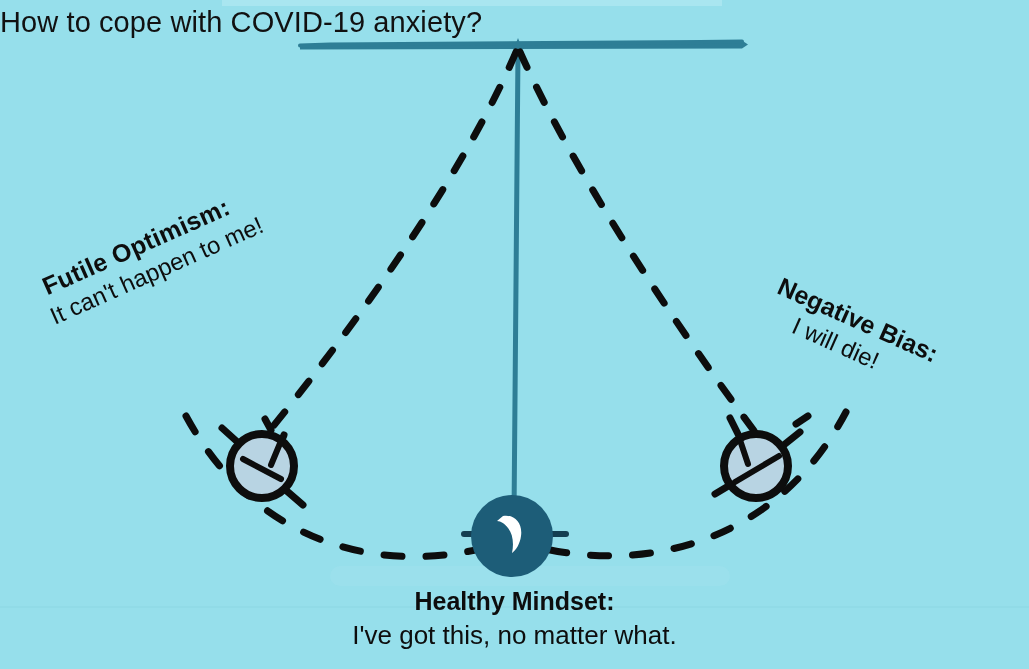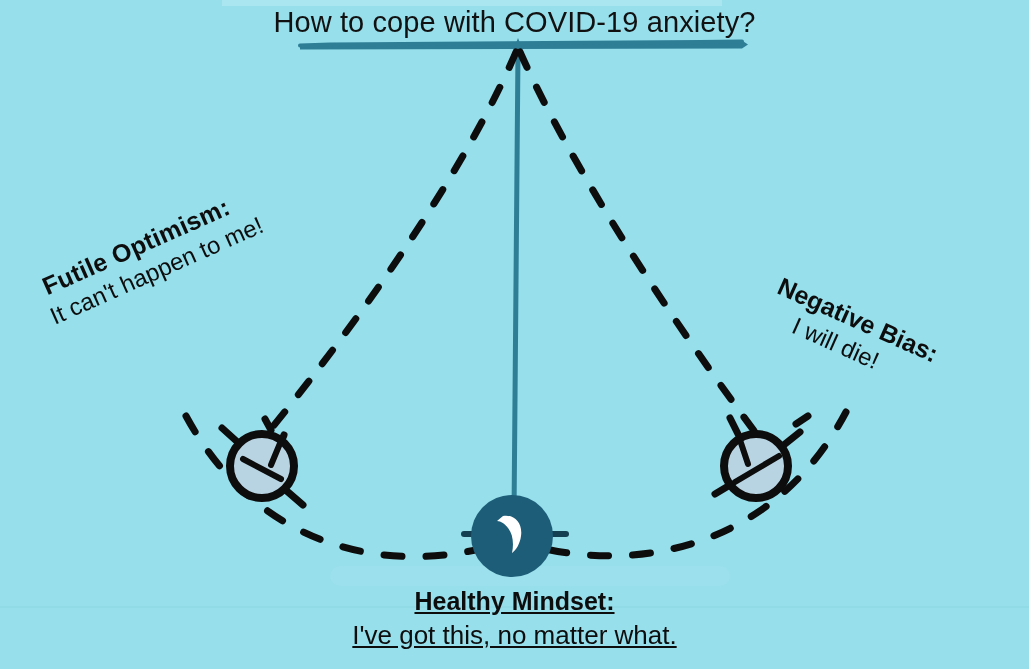--- a/index.html
+++ b/index.html
@@ -56,21 +56,21 @@
     top: 0;
     width: 1029px;
     height: 669px;
   }
 
   .title {
     position: absolute;
     left: 0;
     top: 6px;
     width: 1029px;
-    text-align: center;
+    text-align: left;
     font-size: 29px;
     color: #111111;
     letter-spacing: .1px;
     white-space: nowrap;
   }
 
   .rot-label {
     position: absolute;
     color: #0d0d0d;
     white-space: nowrap;
@@ -106,21 +106,20 @@
   }
   #label-right .sub { margin-right: 22px; }
 
   .bottom-block {
     position: absolute;
     left: 0;
     top: 585px;
     width: 1029px;
     text-align: center;
     color: #0d0d0d;
-    text-decoration: underline;
   }
   .bottom-block .head {
     display: block;
     font-weight: bold;
     font-size: 25px;
     line-height: 1.3;
   }
   .bottom-block .sub {
     display: block;
     font-weight: normal;

